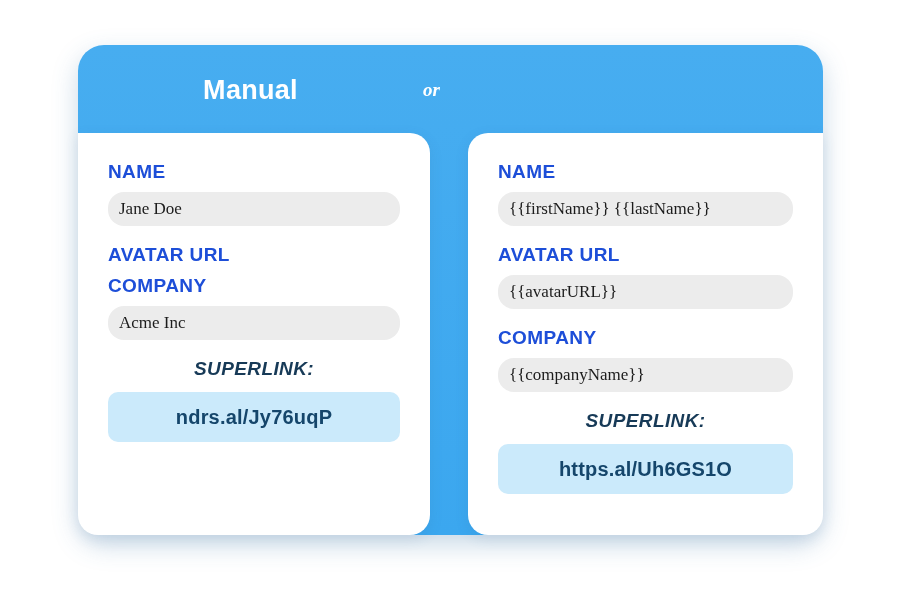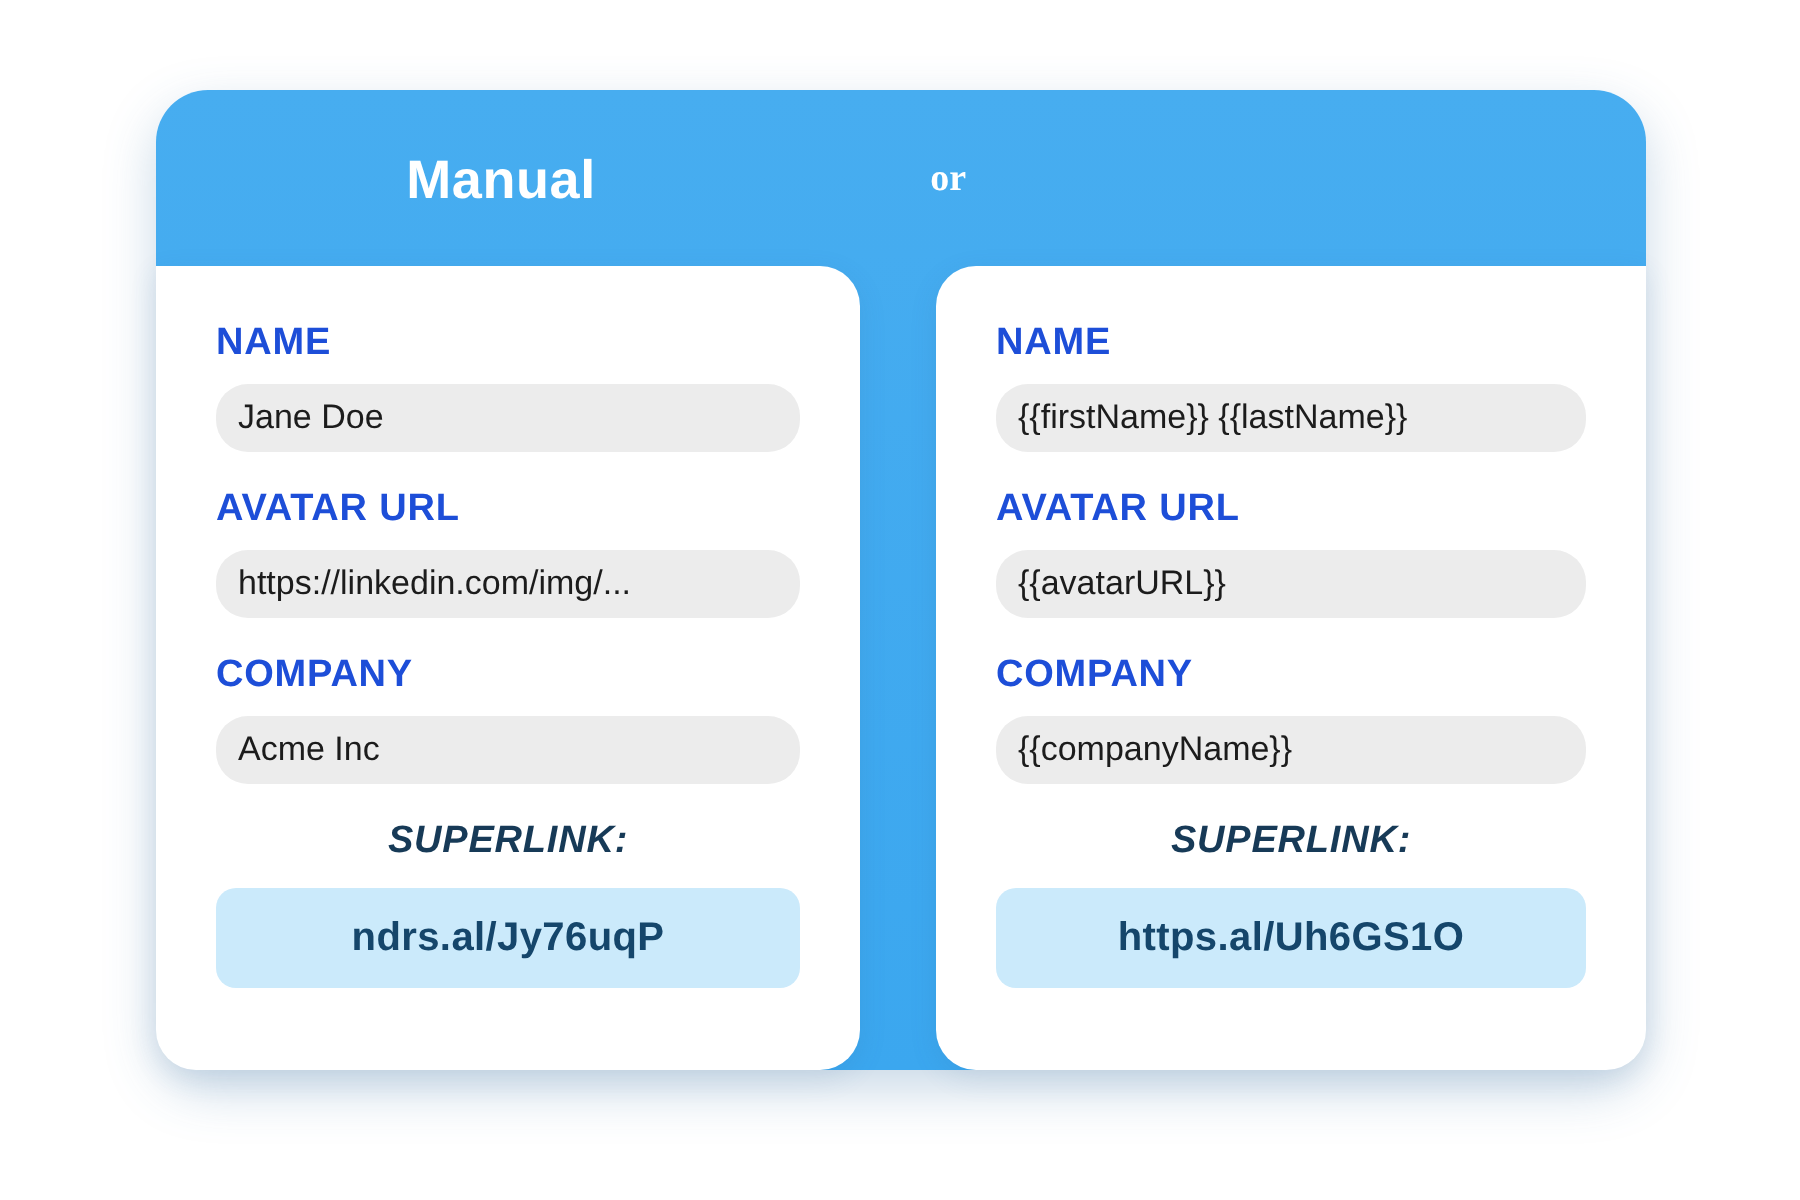--- a/index.html
+++ b/index.html
@@ -49,23 +49,24 @@
     text-align: center;
   }
 
   .header-left {
     width: 345px;
     text-align: center;
   }
 
   .header-or {
     width: 60px;
-    text-align: right;
+    text-align: left;
     color: #ffffff;
     font-size: 19px;
+    font-style: italic;
     font-weight: bold;
     font-family: "Liberation Serif", serif;
   }
 
   .header-right {
     width: 340px;
     text-align: center;
   }
 
   
@@ -110,20 +111,21 @@
     display: flex;
     align-items: center;
     padding: 0 11px;
     box-sizing: border-box;
     color: #1c1c1c;
     font-size: 17px;
     white-space: nowrap;
     overflow: hidden;
     text-overflow: ellipsis;
     margin-bottom: 18px;
+    font-family: Liberation Serif, serif;
   }
 
   .superlink-label {
     text-align: center;
     color: #173a57;
     font-size: 19px;
     font-weight: bold;
     letter-spacing: 0.4px;
     margin-top: 16px;
     margin-bottom: 12px;
@@ -167,21 +169,20 @@
     <div class="divider"></div>
   </div>
 
   <div class="panel panel-left">
     <div class="panel-inner">
 
       <div class="field-label">NAME</div>
       <div class="field-input">Jane Doe</div>
 
       <div class="field-label">AVATAR URL</div>
-      <div class="field-input">https://linkedin.com/img/...</div>
 
       <div class="field-label">COMPANY</div>
       <div class="field-input">Acme Inc</div>
 
       <div class="superlink-label">SUPERLINK:</div>
       <div class="superlink-pill">ndrs.al/Jy76uqP</div>
     </div>
   </div>
 
   <div class="panel panel-right">

